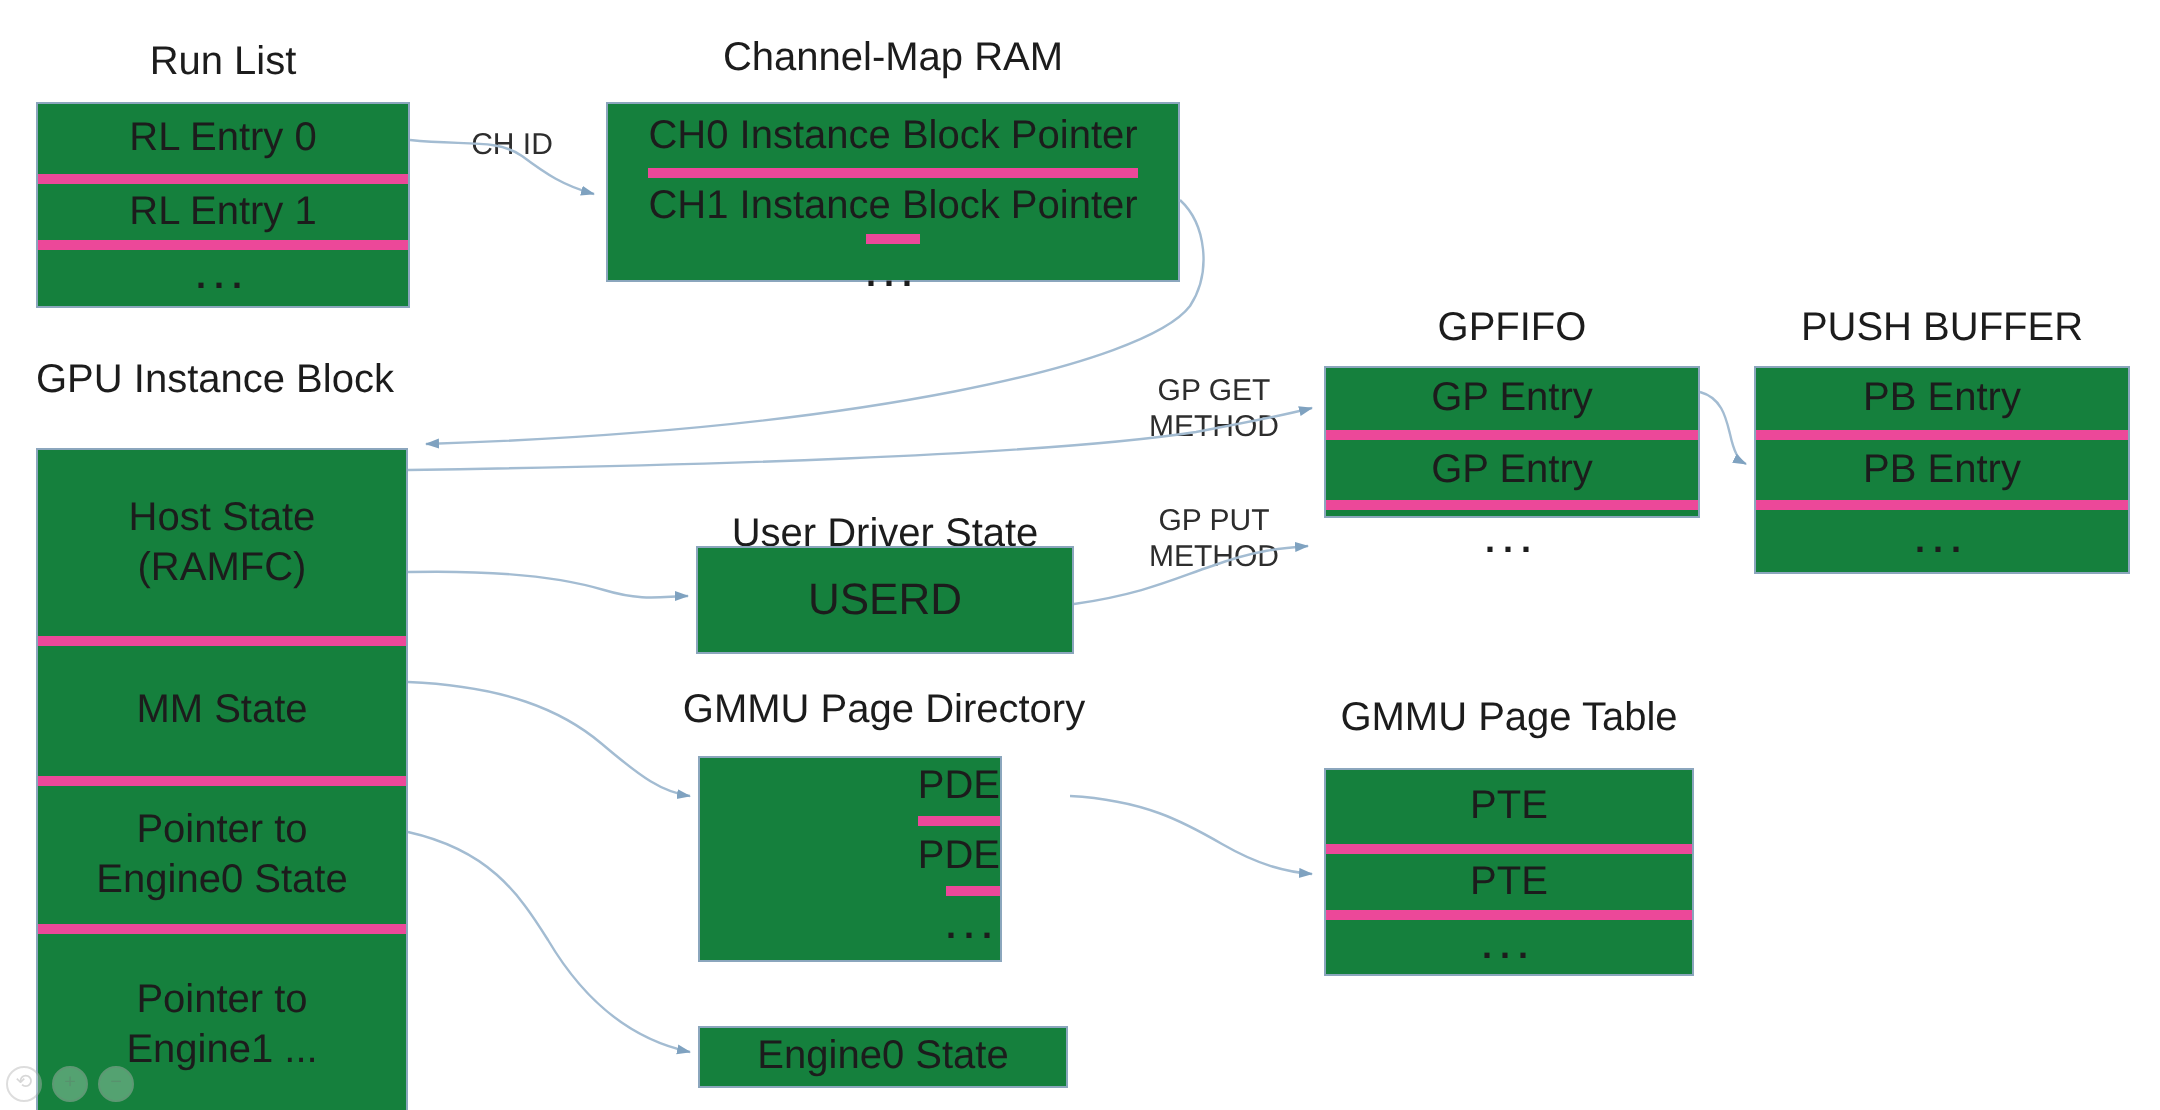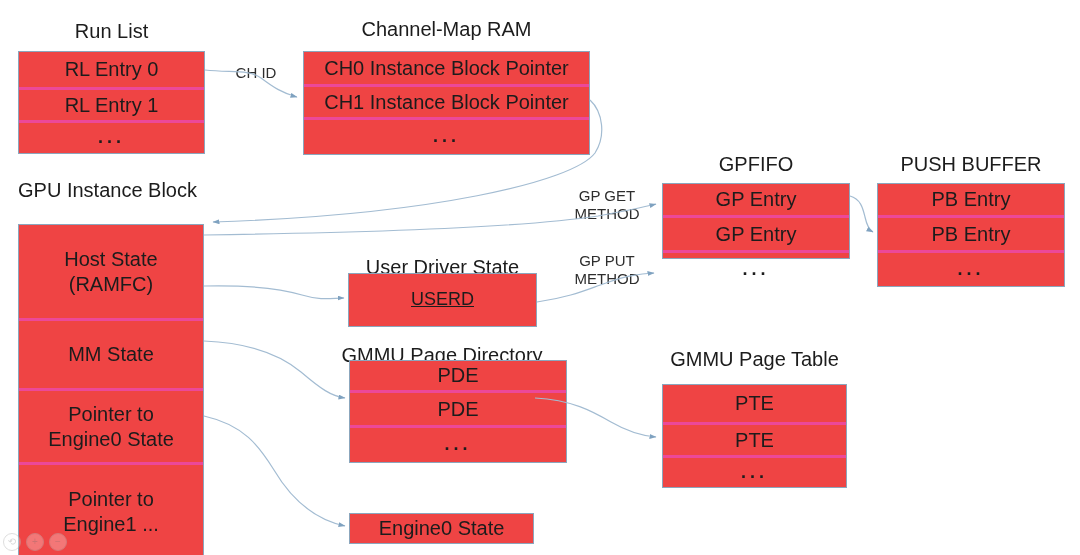--- a/index.html
+++ b/index.html
@@ -5,28 +5,28 @@
   html,body{margin:0;padding:0;background:#fff;}
   #stage{
     position:relative;width:1080px;height:555px;background:#ffffff;overflow:hidden;
     font-family:"Liberation Sans", sans-serif;color:#1c1c1c;
   }
   .title{
     position:absolute;font-size:20px;color:#1c1c1c;text-align:center;white-space:nowrap;
   }
   .title.left{text-align:left;}
   .tbl{
-    position:absolute;background:#ef4444;border:1.5px solid #8ba6bd;box-sizing:border-box;
+    position:absolute;background:#15803d;border:1.5px solid #8ba6bd;box-sizing:border-box;
     display:flex;flex-direction:column;
   }
   .cell{
     display:flex;align-items:center;justify-content:center;text-align:center;
     font-size:20px;line-height:25px;white-space:pre-line;box-sizing:border-box;flex:0 0 auto;
   }
-  .cell + .cell{border-top:3px solid #ec4899;}
+  .cell + .cell{border-top:5px solid #ec4899;}
   .dots{letter-spacing:4px;font-weight:bold;font-size:18px;}
   .edge-label{
     position:absolute;font-size:15px;color:#2d2d2d;text-align:center;line-height:18px;
   }
   svg.wires{position:absolute;left:0;top:0;pointer-events:none;}
   .viewer-controls{position:absolute;left:3px;top:533px;display:flex;gap:5px;opacity:.45;}
   .vc-icon{
     width:16px;height:16px;border:1px solid #b5b5b5;border-radius:50%;color:#a8a8a8;
     font-size:10px;line-height:15px;text-align:center;background:rgba(255,255,255,.6);
   }
@@ -44,21 +44,21 @@
   <div class="title" style="left:348px;top:256px;width:189px;">User Driver State</div>
   <div class="title" style="left:339px;top:344px;width:206px;">GMMU Page Directory</div>
   <div class="title" style="left:662px;top:348px;width:185px;">GMMU Page Table</div>
 
   <div class="tbl" style="left:18px;top:51px;width:187px;height:103px;">
     <div class="cell" style="height:35px;">RL Entry 0</div>
     <div class="cell" style="height:33px;">RL Entry 1</div>
     <div class="cell dots" style="height:32px;">...</div>
   </div>
 
-  <div class="tbl" style="left:303px;top:51px;width:287px;height:104px;">
+  <div class="tbl" style="left:303px;top:51px;width:287px;height:90px;align-items:center;">
     <div class="cell" style="height:32px;">CH0 Instance Block Pointer</div>
     <div class="cell" style="height:33px;">CH1 Instance Block Pointer</div>
     <div class="cell dots" style="height:36px;">...</div>
   </div>
 
   <div class="tbl" style="left:18px;top:224px;width:186px;height:337px;">
     <div class="cell" style="height:93px;">Host State
 (RAMFC)</div>
     <div class="cell" style="height:70px;">MM State</div>
     <div class="cell" style="height:74px;">Pointer to
@@ -73,24 +73,24 @@
     <div class="cell dots" style="height:35px;">...</div>
   </div>
 
   <div class="tbl" style="left:877px;top:183px;width:188px;height:104px;">
     <div class="cell" style="height:31px;">PB Entry</div>
     <div class="cell" style="height:35px;">PB Entry</div>
     <div class="cell dots" style="height:35px;">...</div>
   </div>
 
   <div class="tbl" style="left:348px;top:273px;width:189px;height:54px;">
-    <div class="cell" style="height:51px;font-size:18px;text-decoration:underline;">USERD</div>
+    <div class="cell" style="height:51px;font-size:22px;">USERD</div>
   </div>
 
-  <div class="tbl" style="left:349px;top:360px;width:218px;height:103px;">
+  <div class="tbl" style="left:349px;top:378px;width:152px;height:103px;align-items:flex-end;">
     <div class="cell" style="height:29px;">PDE</div>
     <div class="cell" style="height:35px;">PDE</div>
     <div class="cell dots" style="height:36px;">...</div>
   </div>
 
   <div class="tbl" style="left:662px;top:384px;width:185px;height:104px;">
     <div class="cell" style="height:37px;">PTE</div>
     <div class="cell" style="height:33px;">PTE</div>
     <div class="cell dots" style="height:31px;">...</div>
   </div>

